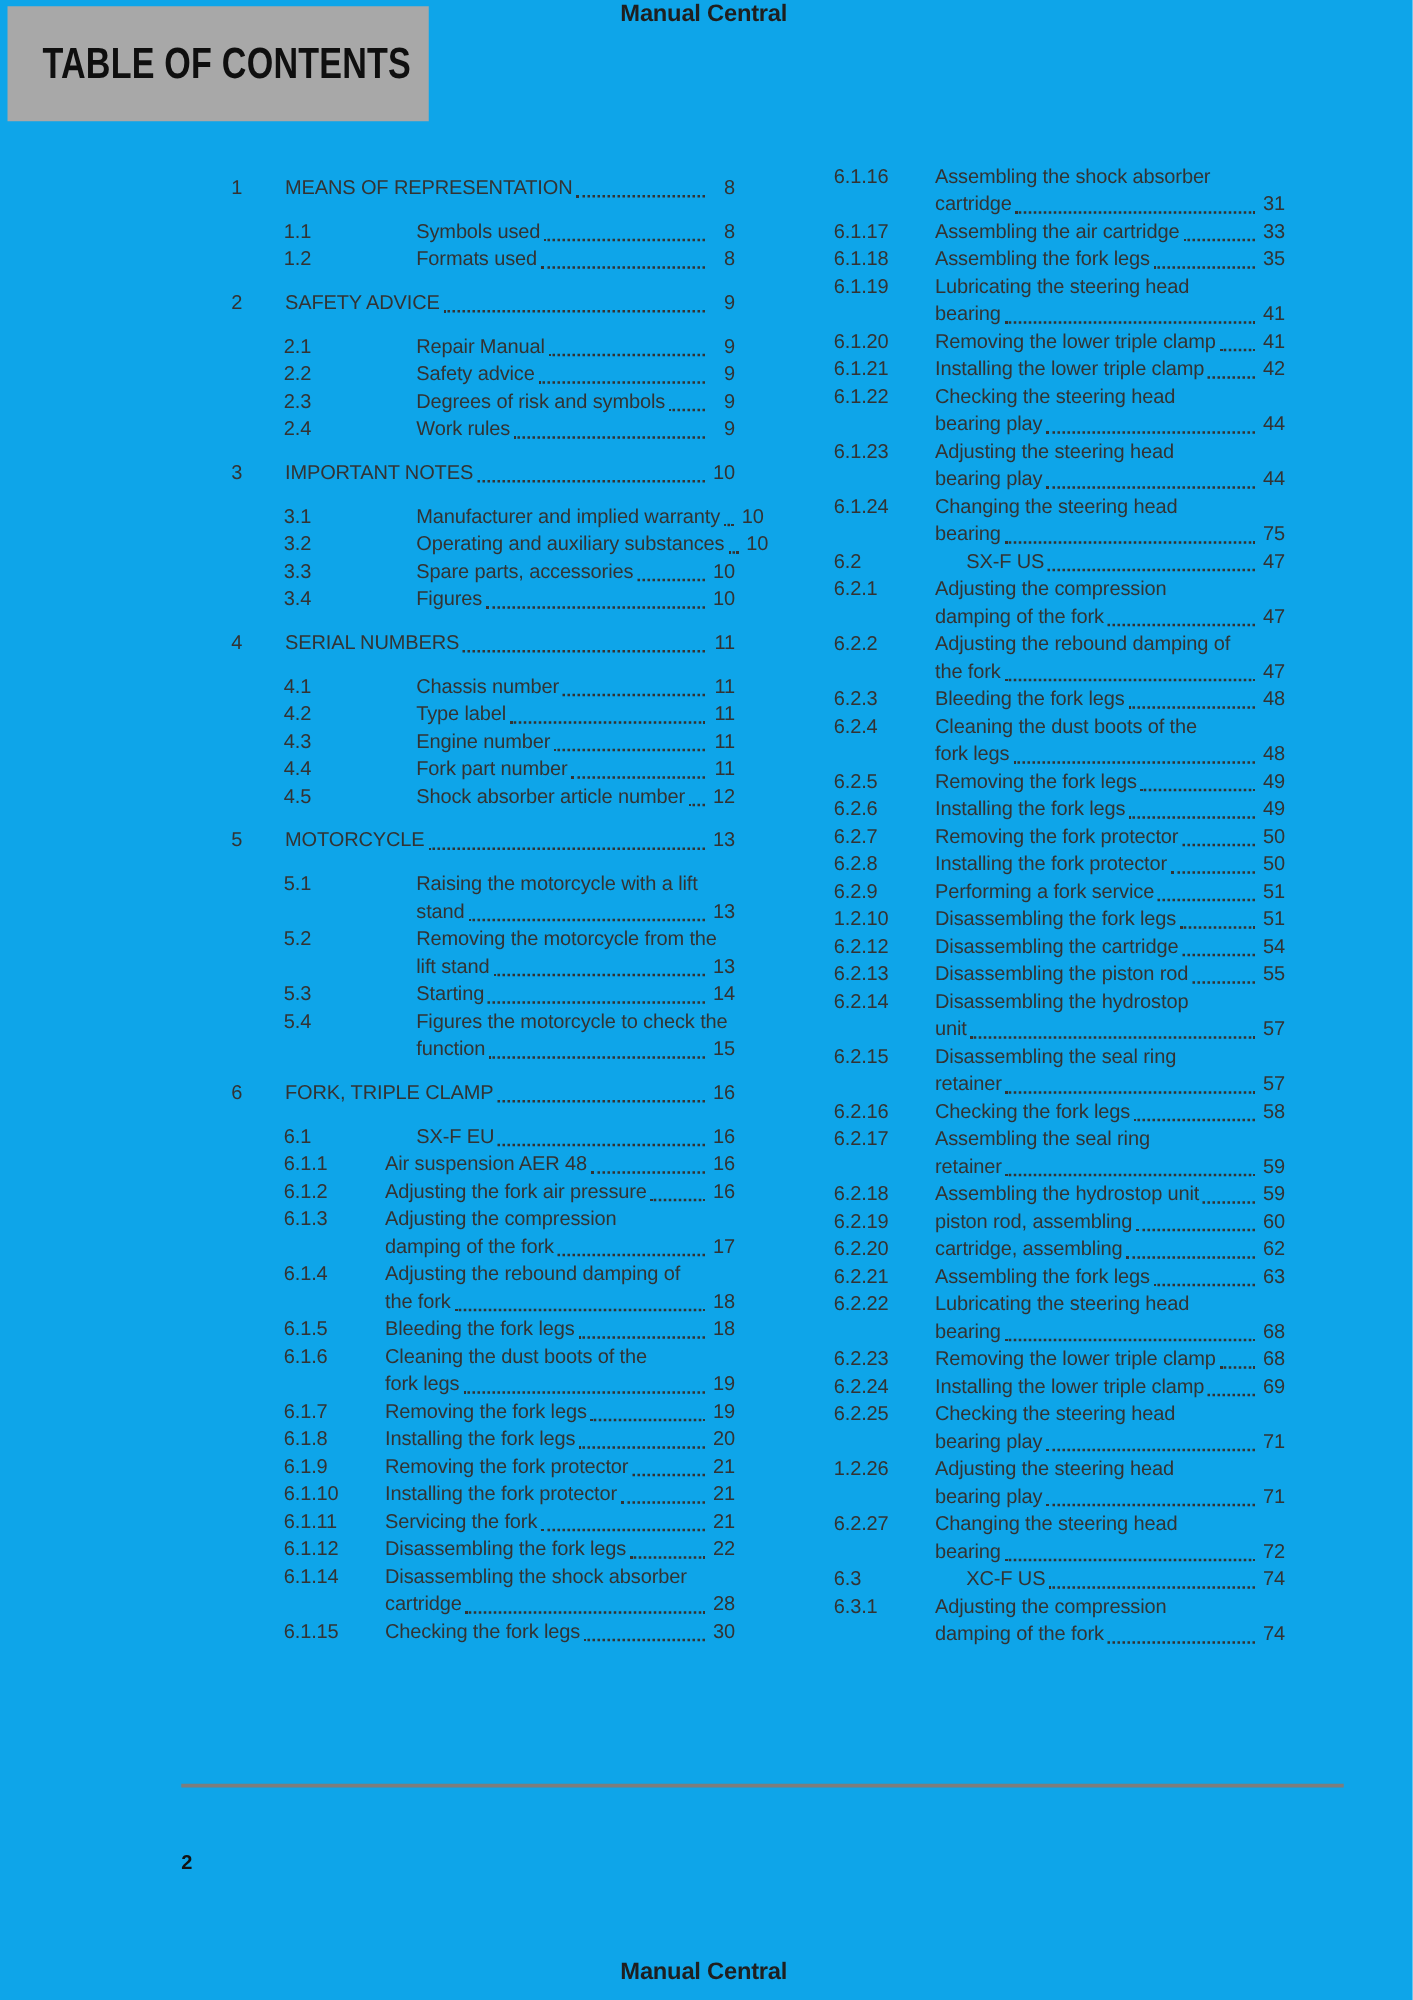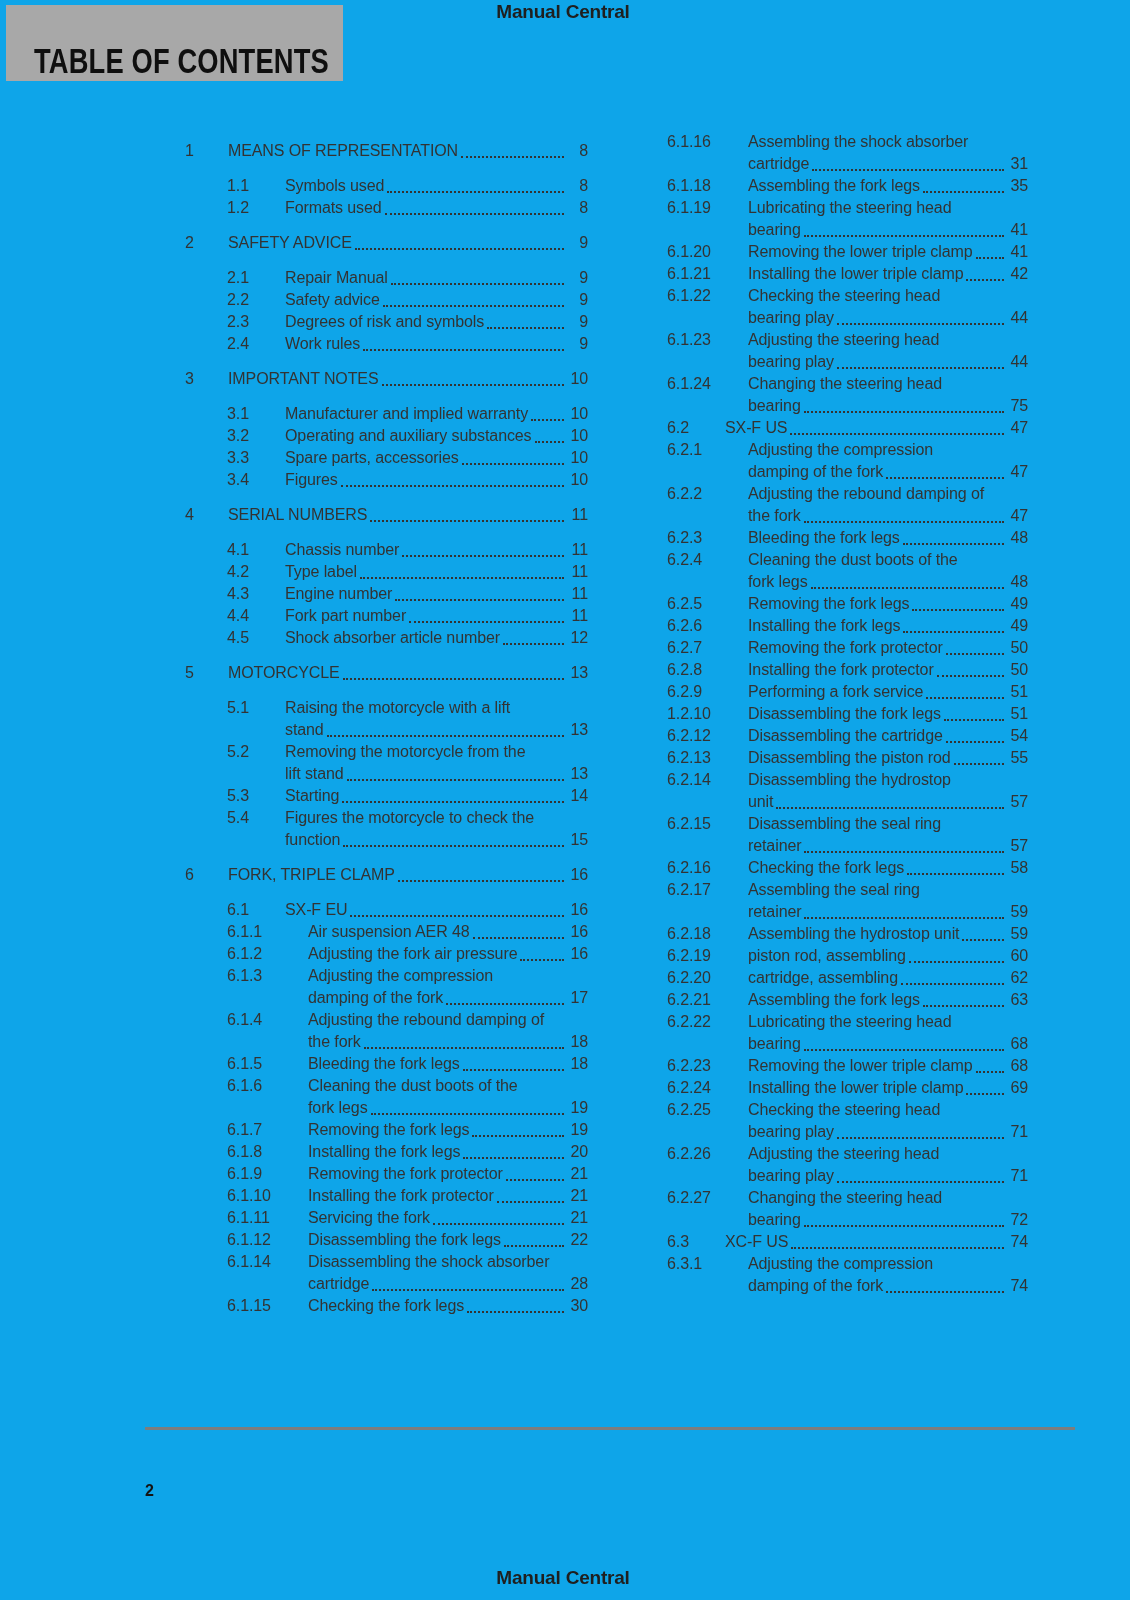--- a/index.html
+++ b/index.html
@@ -17,23 +17,23 @@
   }
   .top-brand {
     position: absolute; top: 1px; left: 0; right: 4px;
     text-align: center;
     font-size: 19px; font-weight: 600;
     color: #1f1f1f;
     letter-spacing: -0.2px;
   }
   .banner {
     position: absolute; left: 6px; top: 5px;
-    width: 337px; height: 76px;
+    width: 337px; height: 92px;
     background: var(--banner-bg, #a8a8a8);
-    display: flex; align-items: flex-end;
+    display: flex; align-items: center;
   }
   .banner-text {
     display: inline-block;
     margin-left: 28px;
     font-size: 35px; font-weight: bold;
     letter-spacing: 0.2px;
     color: var(--banner-text, #0f0f0f);
     transform: scaleX(0.78);
     transform-origin: 0 50%;
     white-space: nowrap;
@@ -45,21 +45,21 @@
     letter-spacing: -0.1px;
     color: var(--text, #333333);
   }
   .col-left  { left: 185px; }
   .col-right { left: 625px; }
   .row { display: flex; align-items: flex-start; }
   .row.l1 { margin: 13px 0; }
   .col .row.l1:first-child { margin-top: 9px; }
   .num { flex: 0 0 43px; white-space: nowrap; }
   .l1 .num { flex: 0 0 43px; }
-  .l2 { padding-left: 42px; } .l2 .num { flex: 0 0 58px; }
+  .l2 { padding-left: 42px; gap: 48px; } .l2 .num { flex: 0 0 58px; }
   .l3 { padding-left: 42px; } .l3 .num { flex: 0 0 81px; }
   .body-cell { flex: 1 1 auto; min-width: 0; }
   .tline { display: block; white-space: nowrap; }
   .tline.last { display: flex; align-items: flex-end; white-space: normal; }
   .txt { white-space: nowrap; }
   .leader {
     flex: 1 1 auto; min-width: 8px;
     margin: 0 2px 4px 3px;
     border-bottom: 2px dotted currentColor;
   }
@@ -507,20 +507,30 @@
         <span class="body-cell">
           <span class="tline">Assembling the shock absorber</span>
           <span class="tline last">
             <span class="txt">cartridge</span>
             <span class="leader"></span>
             <span class="pg">31</span>
           </span>
         </span>
       </div>
       <div class="row l3">
+        <span class="num">6.1.17</span>
+        <span class="body-cell">
+          <span class="tline last">
+            <span class="txt">Assembling the air cartridge</span>
+            <span class="leader"></span>
+            <span class="pg">33</span>
+          </span>
+        </span>
+      </div>
+      <div class="row l3">
         <span class="num">6.1.18</span>
         <span class="body-cell">
           <span class="tline last">
             <span class="txt">Assembling the fork legs</span>
             <span class="leader"></span>
             <span class="pg">35</span>
           </span>
         </span>
       </div>
       <div class="row l3">
@@ -839,21 +849,21 @@
         <span class="body-cell">
           <span class="tline">Checking the steering head</span>
           <span class="tline last">
             <span class="txt">bearing play</span>
             <span class="leader"></span>
             <span class="pg">71</span>
           </span>
         </span>
       </div>
       <div class="row l3">
-        <span class="num">6.2.26</span>
+        <span class="num">1.2.26</span>
         <span class="body-cell">
           <span class="tline">Adjusting the steering head</span>
           <span class="tline last">
             <span class="txt">bearing play</span>
             <span class="leader"></span>
             <span class="pg">71</span>
           </span>
         </span>
       </div>
       <div class="row l3">

